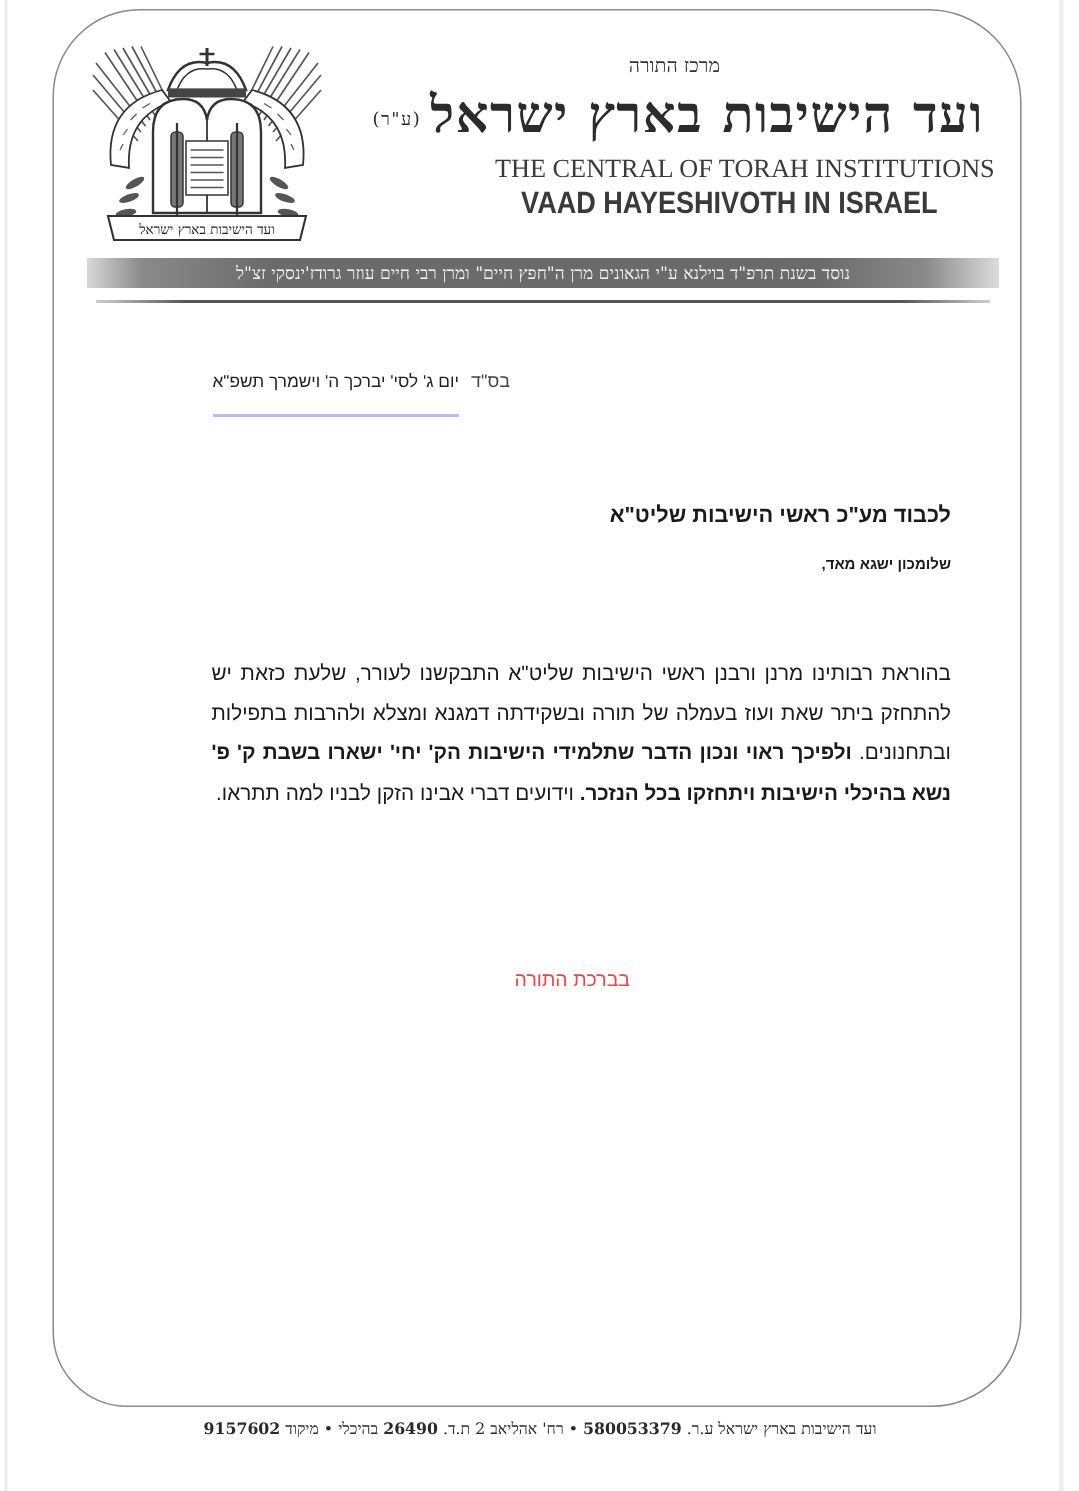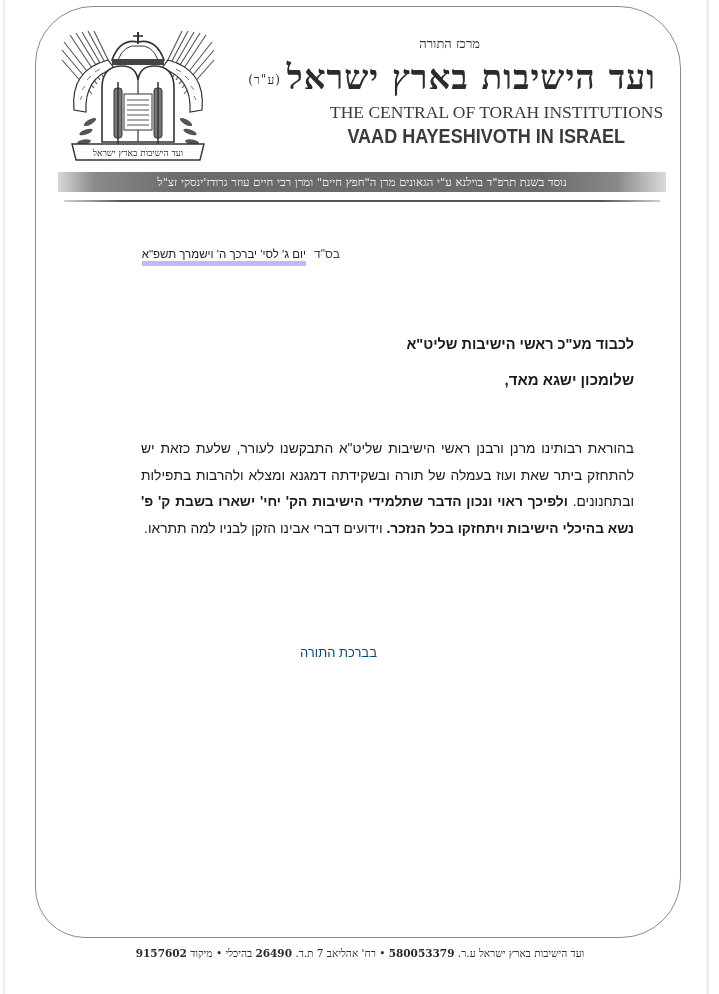--- a/index.html
+++ b/index.html
@@ -116,58 +116,58 @@
       display: flex; align-items: baseline; gap: 8px;
       white-space: nowrap;
     }
     .bsd {
       font-family: "Liberation Sans", sans-serif;
       font-size: 12px; color: #444;
     }
     .date-text {
       font-family: "Liberation Sans", sans-serif;
       font-size: 11.5px; color: #222;
-      border-bottom: 5px solid #c4b5fd;
-      padding-bottom: 1px;
+      border-bottom: 2px solid #c4b5fd;
+      padding-bottom: 15px;
     }
 
     
     .body {
       position: absolute;
       left: 118px; top: 336px; width: 516px;
       direction: rtl;
       text-align: right;
       font-family: "Liberation Sans", sans-serif;
       color: #1a1a1a;
     }
     .addressee {
       font-weight: bold;
       font-size: 14.5px;
       height: 35px;
     }
     .greeting {
       font-weight: bold;
-      font-size: 15px;
+      font-size: 10px;
       height: 65px;
     }
     .para {
       font-size: 13.8px;
       line-height: 26.5px;
       text-align: justify;
       text-align-last: right;
       margin-left: 23px;
     }
     .para b { font-weight: bold; }
 
     .closing {
       position: absolute;
       left: 300px; top: 645px; width: 120px;
-      direction: rtl; text-align: left;
-      font-family: "Liberation Sans", sans-serif;
-      font-size: 13px; color: #0c4a6e;
+      direction: rtl; text-align: right;
+      font-family: "Liberation Sans", sans-serif;
+      font-size: 13px; color: #ef4444;
     }
 
     
     .footer {
       position: absolute;
       left: 70px; top: 944px; width: 580px;
       direction: rtl; text-align: center;
       font-family: "DejaVu Serif", serif;
       font-size: 10.5px;
       line-height: 19px;
@@ -276,21 +276,21 @@
     <p class="para"><span>בהוראת רבותינו מרנן ורבנן ראשי הישיבות שליט"א התבקשנו לעורר, שלעת כזאת יש להתחזק ביתר שאת ועוז בעמלה של תורה ובשקידתה דמגנא ומצלא ולהרבות בתפילות ובתחנונים.</span> <b>ולפיכך ראוי ונכון הדבר שתלמידי הישיבות הק' יחי' ישארו בשבת ק' פ' נשא בהיכלי הישיבות ויתחזקו בכל הנזכר.</b> <span>וידועים דברי אבינו הזקן לבניו למה תתראו.</span></p>
   </div>
 
   <div class="closing">בברכת התורה</div>
 
   <div class="footer">
     <div>
       <span>ועד הישיבות בארץ ישראל ע.ר.</span>
       <bdi class="num">580053379</bdi>
       <span>•</span>
-      <span>רח' אהליאב 7 ת.ד.</span>
+      <span>רח' אהליאב 2 ת.ד.</span>
       <bdi class="num">26490</bdi>
       <span>בהיכלי</span>
       <span>•</span>
       <span>מיקוד</span>
       <bdi class="num">9157602</bdi>
     </div>
   </div>
 </div>
 
 </body></html>

